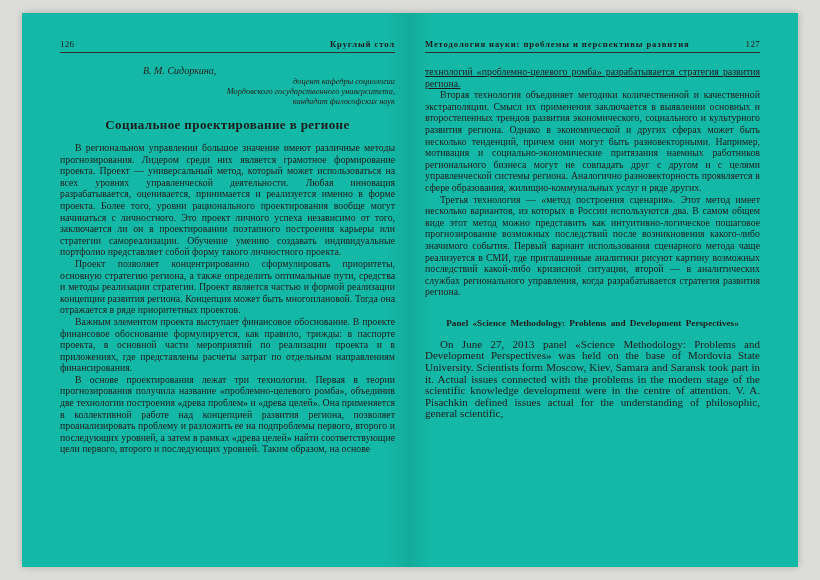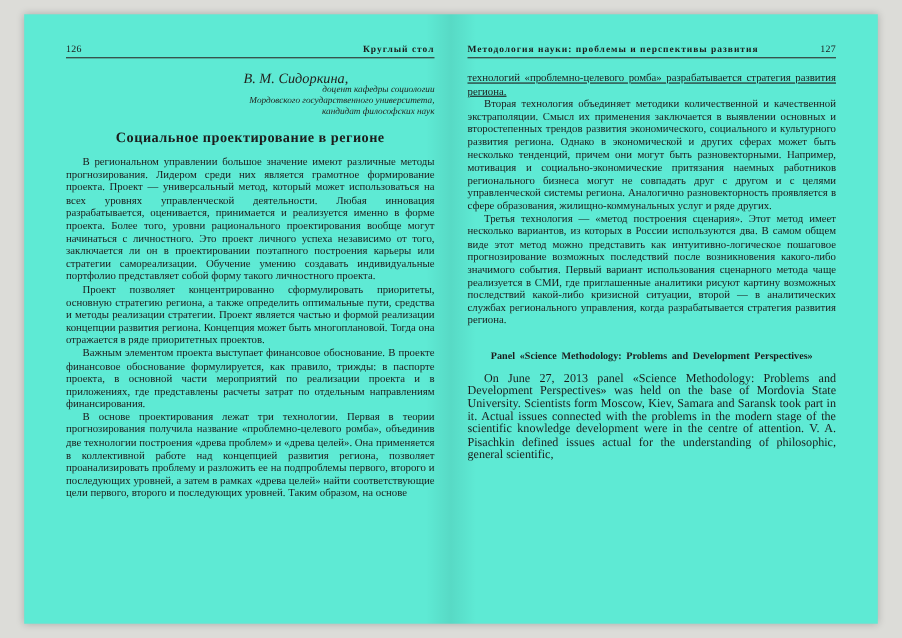--- a/index.html
+++ b/index.html
@@ -14,21 +14,21 @@
     color: #1c1c1c;
     overflow: hidden;
     position: relative;
   }
   .spread {
     position: absolute;
     left: 22px;
     top: 13px;
     width: 776px;
     height: 554px;
-    background: #5eead4;
+    background: #14b8a6;
     box-shadow: 0 0 7px rgba(0,0,0,0.22);
     display: flex;
     box-sizing: border-box;
     padding: 26px 38px 22px 38px;
     gap: 30px;
   }
   .gutter-shadow {
     position: absolute;
     left: 50%;
     top: 0;
@@ -65,22 +65,22 @@
   .author-block {
     width: 252px;
     margin: 0 0 6px auto;
     font-style: italic;
     text-align: right;
     font-size: 8.4px;
     line-height: 10px;
     color: #23231f;
   }
   .author-block .author-name {
-    text-align: center;
-    font-size: 13px;
+    text-align: left;
+    font-size: 10px;
     margin-bottom: 1px;
   }
   .article-title {
     font-size: 13px;
     font-weight: bold;
     text-align: center;
     letter-spacing: 0.4px;
     margin: 10px 0 9px 0;
   }
   .body-text p {

